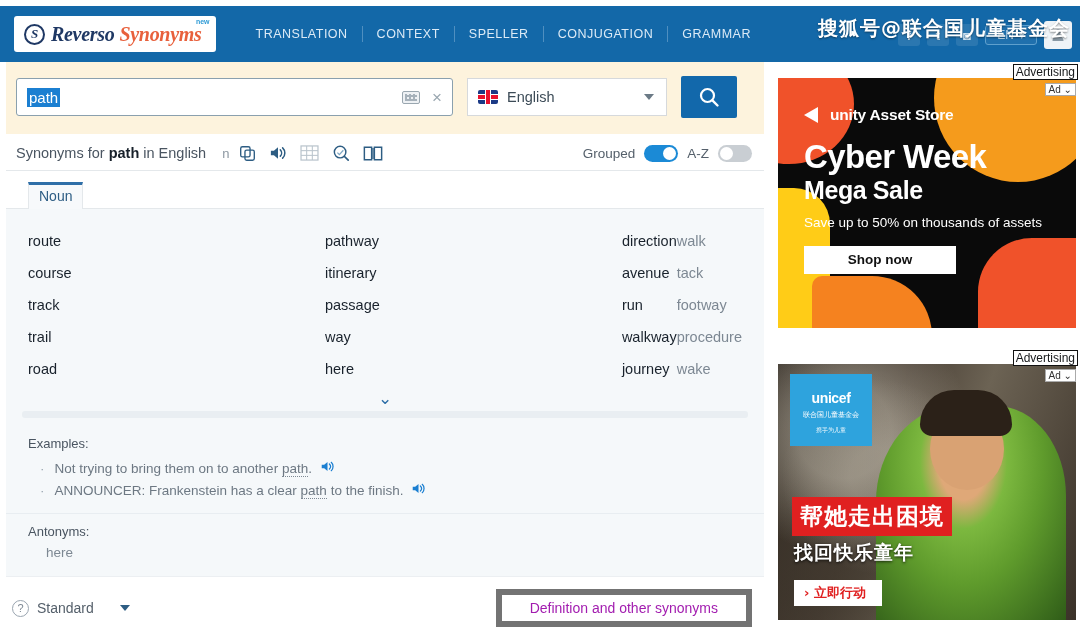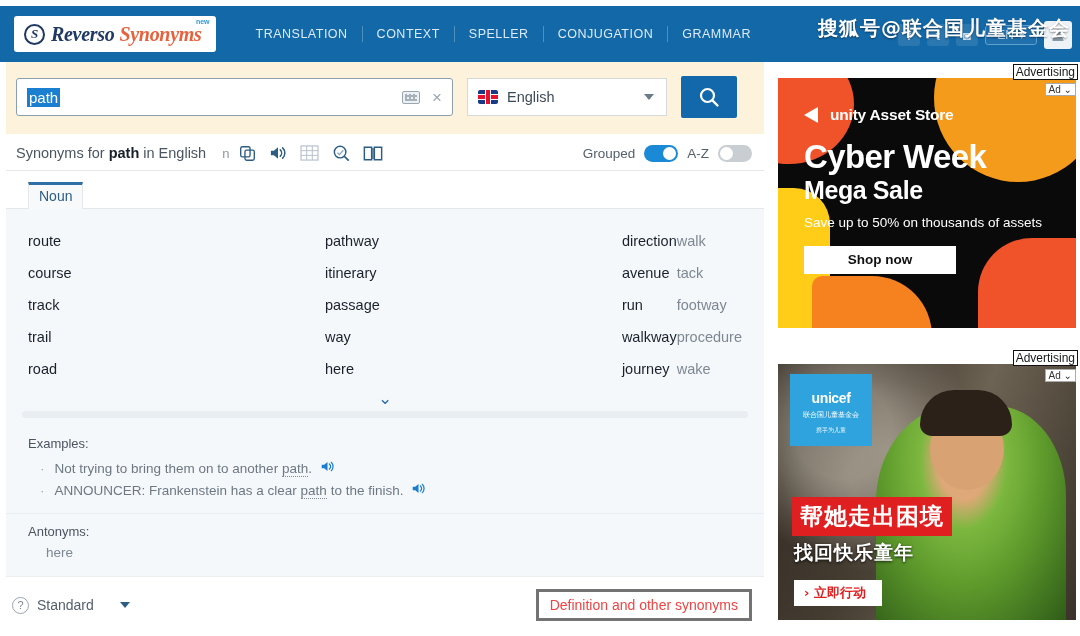--- a/index.html
+++ b/index.html
@@ -205,22 +205,22 @@
     color: #7d8893; font-size: 11px; display: flex; align-items: center; justify-content: center;
     margin-right: 8px;
   }
   .std { font-size: 14px; color: #55606b; }
   .std-caret {
     margin-left: 26px; width: 0; height: 0;
     border-left: 5px solid transparent; border-right: 5px solid transparent;
     border-top: 6px solid #2d5d83;
   }
   .defbtn {
-    margin-left: auto; border: 3px solid #737373; background: #fff;
-    padding: 5px 11px; font-size: 14px; color: #ef4444;
+    margin-left: auto; border: 6px solid #737373; background: #fff;
+    padding: 5px 28px; font-size: 14px; color: #a21caf;
   }
 
   
   .adcol { position: absolute; left: 778px; top: 78px; width: 300px; }
   .adblock { position: relative; margin-bottom: 36px; }
   .ad-label {
     position: absolute; right: 0; top: -14px; font-size: 12px; color: #16181a;
     background: #fff; border: 1px solid #111; padding: 0px 2px; z-index: 3;
   }
   .ad-choice {

